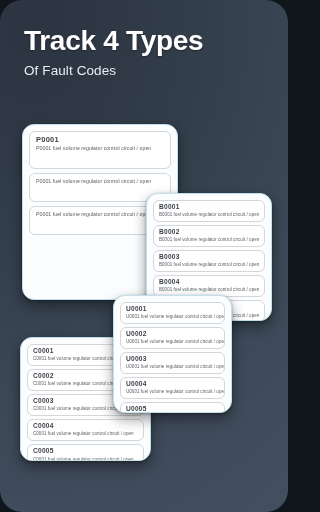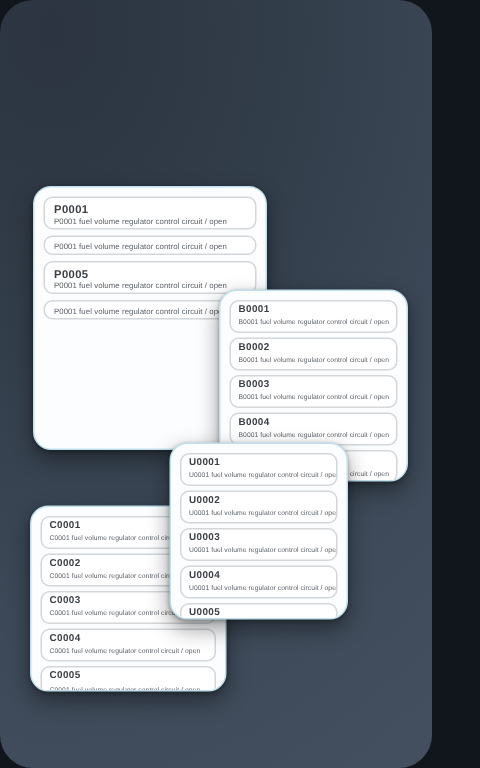--- a/index.html
+++ b/index.html
@@ -62,21 +62,21 @@
     padding: 6px;
     box-shadow: 0 6px 14px rgba(0,0,0,0.40), 0 1px 3px rgba(0,0,0,0.30);
     overflow: hidden;
   }
 
   .row {
     box-sizing: border-box;
     background: #ffffff;
     border: 1px solid #d3d7da;
     border-radius: 6px;
-    padding: 3px 6px 0 6px;
+    padding: 3px 6px 16px 6px;
     margin-bottom: 4px;
     overflow: hidden;
   }
   .row:last-child { margin-bottom: 0; }
 
   .row-code {
     font-size: 7.5px;
     font-weight: bold;
     color: #3a3f45;
     letter-spacing: 0.25px;
@@ -100,31 +100,31 @@
 
   #card-b .row-code, #card-u .row-code, #card-c .row-code { font-size: 6.6px; }
   #card-b .row-desc, #card-u .row-desc, #card-c .row-desc { font-size: 4.5px; }
   #card-b .row, #card-u .row, #card-c .row { padding: 2px 5px 3px 5px; margin-bottom: 3px; }
 </style>
 </head>
 <body>
 
 <div id="screen">
 
+  <div id="header">
+    <div id="title">Track 4 Types</div>
+    <div id="subtitle">Of Fault Codes</div>
+  </div>
 
   <div class="card" id="card-p">
       <div class="row">
         <div class="row-code">P0001</div>
         <div class="row-desc">P0001 fuel volume regulator control circuit / open</div>
       </div>
       <div class="row">
-        <div class="row-desc">P0001 fuel volume regulator control circuit / open</div>
-      </div>
-      <div class="row">
-        <div class="row-code">P0005</div>
         <div class="row-desc">P0001 fuel volume regulator control circuit / open</div>
       </div>
       <div class="row">
         <div class="row-desc">P0001 fuel volume regulator control circuit / open</div>
       </div>
     </div>
   <div class="card" id="card-b">
       <div class="row">
         <div class="row-code">B0001</div>
         <div class="row-desc">B0001 fuel volume regulator control circuit / open</div>

